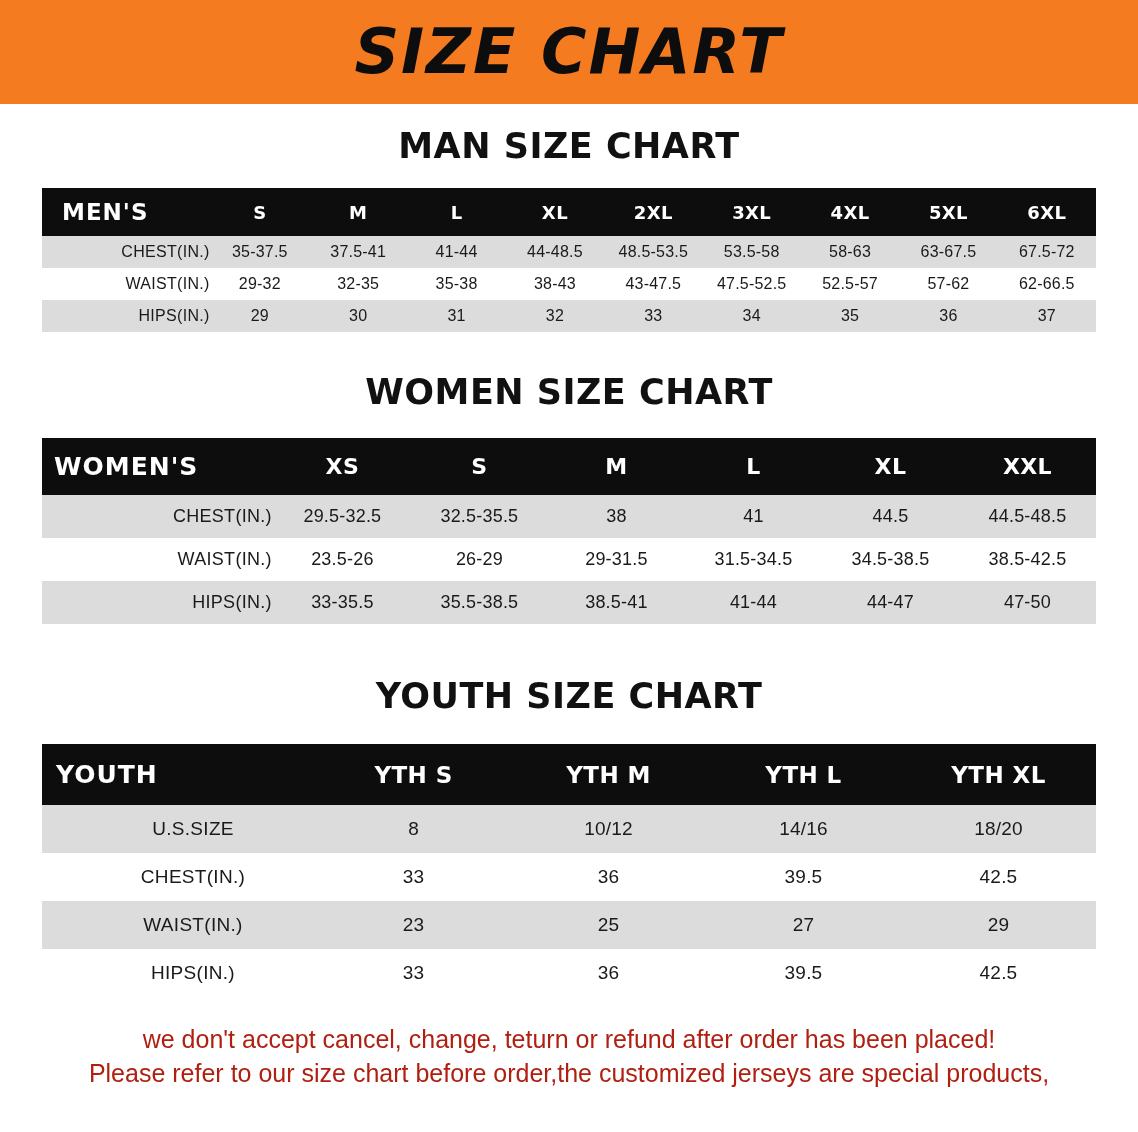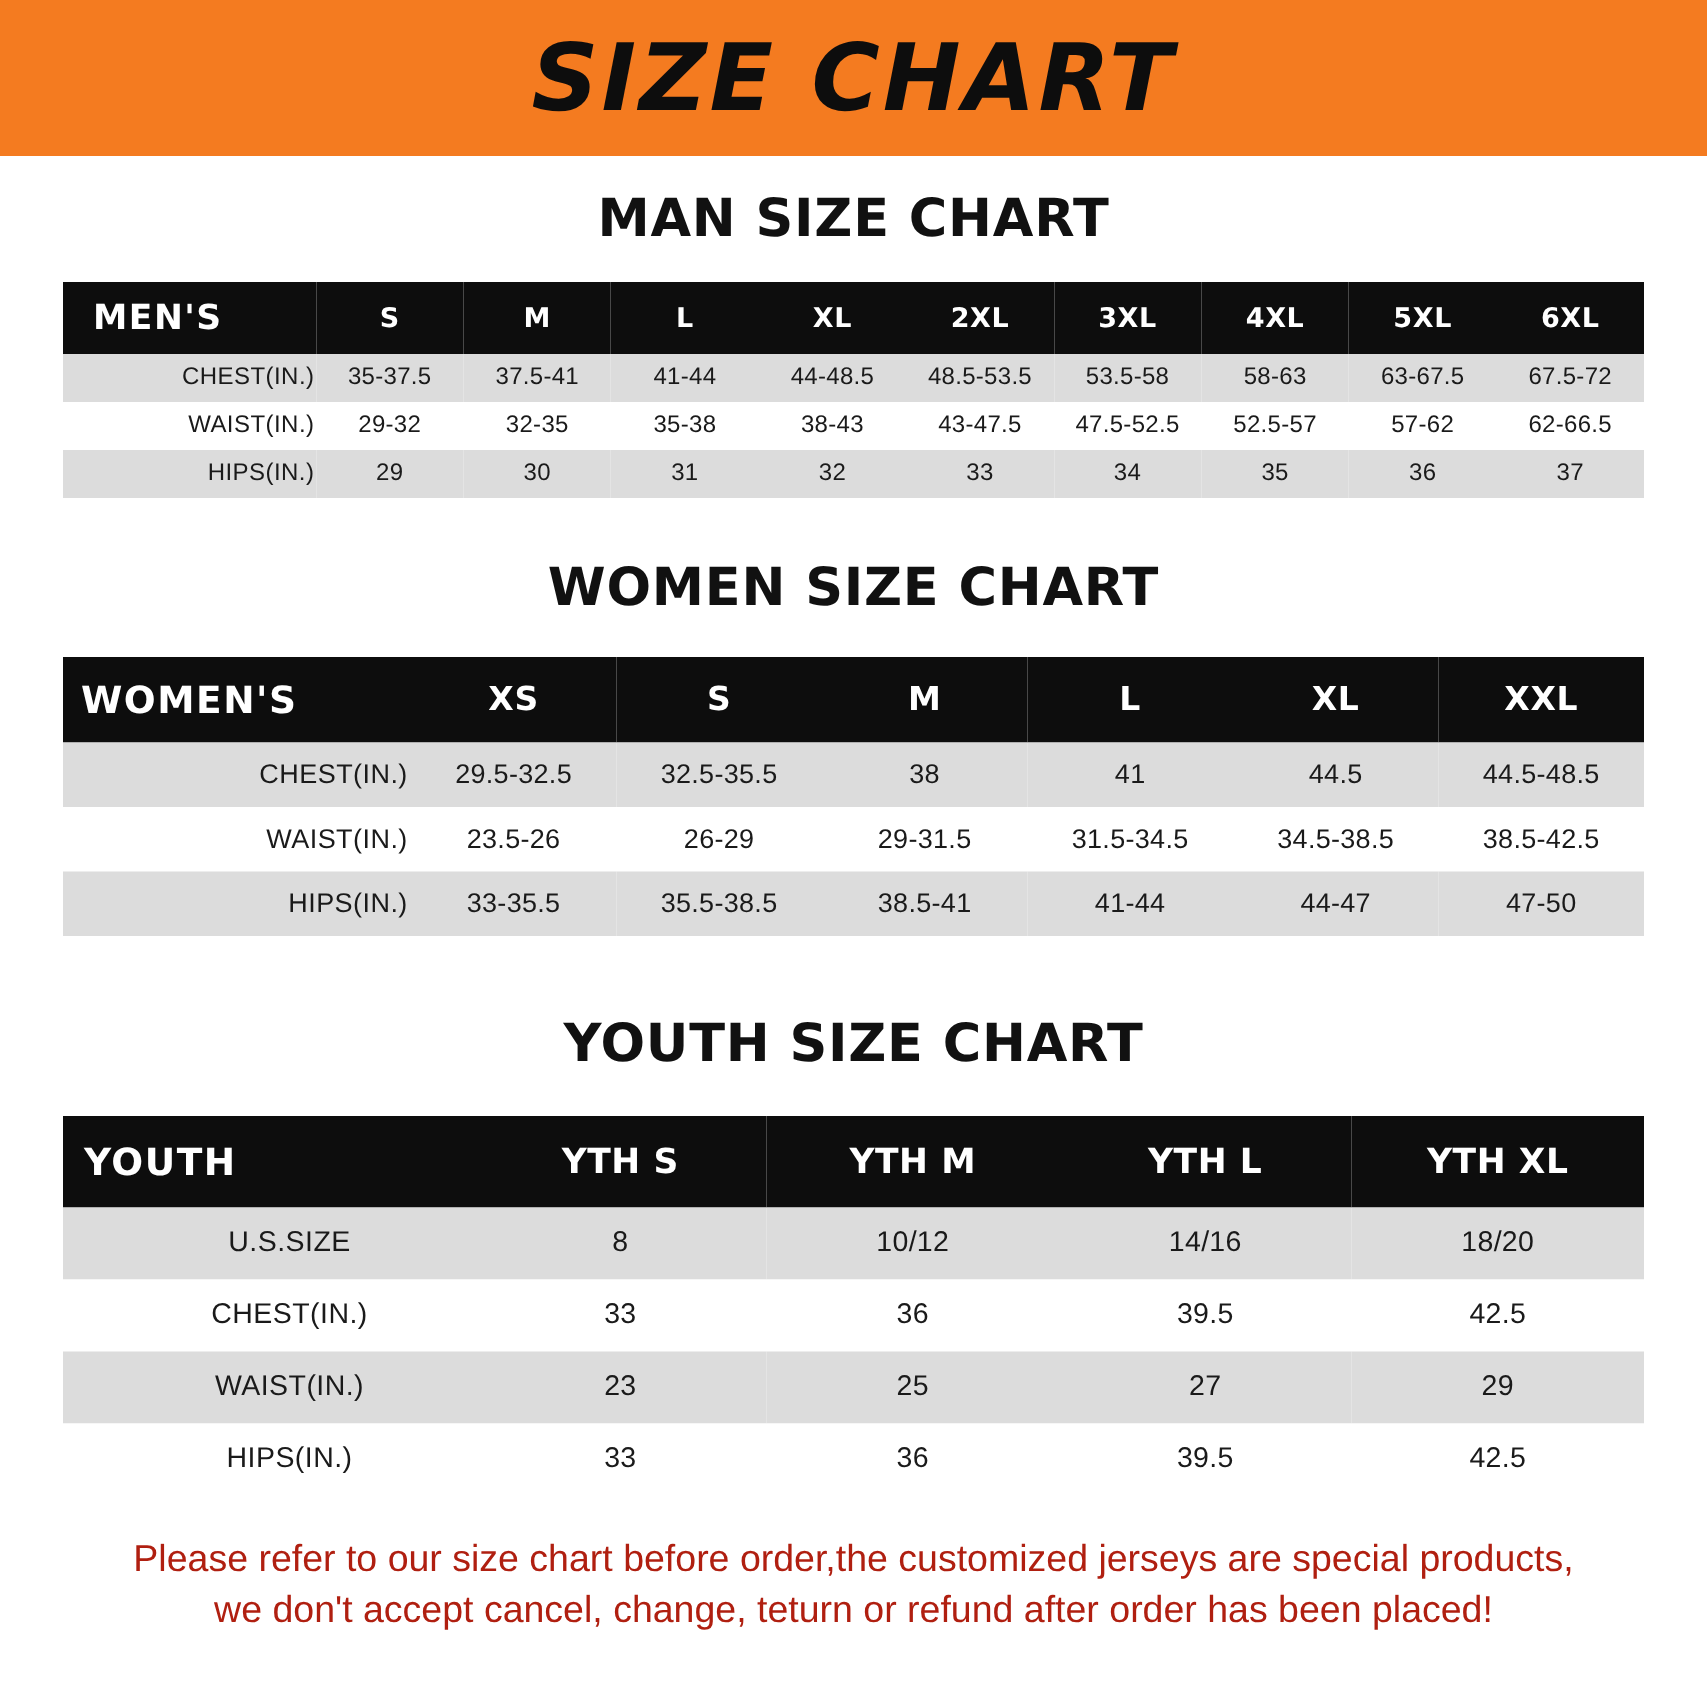--- a/index.html
+++ b/index.html
@@ -270,15 +270,15 @@
           <td>33</td>
           <td>36</td>
           <td>39.5</td>
           <td>42.5</td>
         </tr>
       </tbody>
   </table>
 </div>
 
 <div class="note" style="color: rgb(176, 31, 16);">
+  <span>we don't accept cancel, change, teturn or refund after order has been placed!</span>
   <span>Please refer to our size chart before order,the customized jerseys are special products,</span>
-  <span>we don't accept cancel, change, teturn or refund after order has been placed!</span>
 </div>
 
 </body></html>

